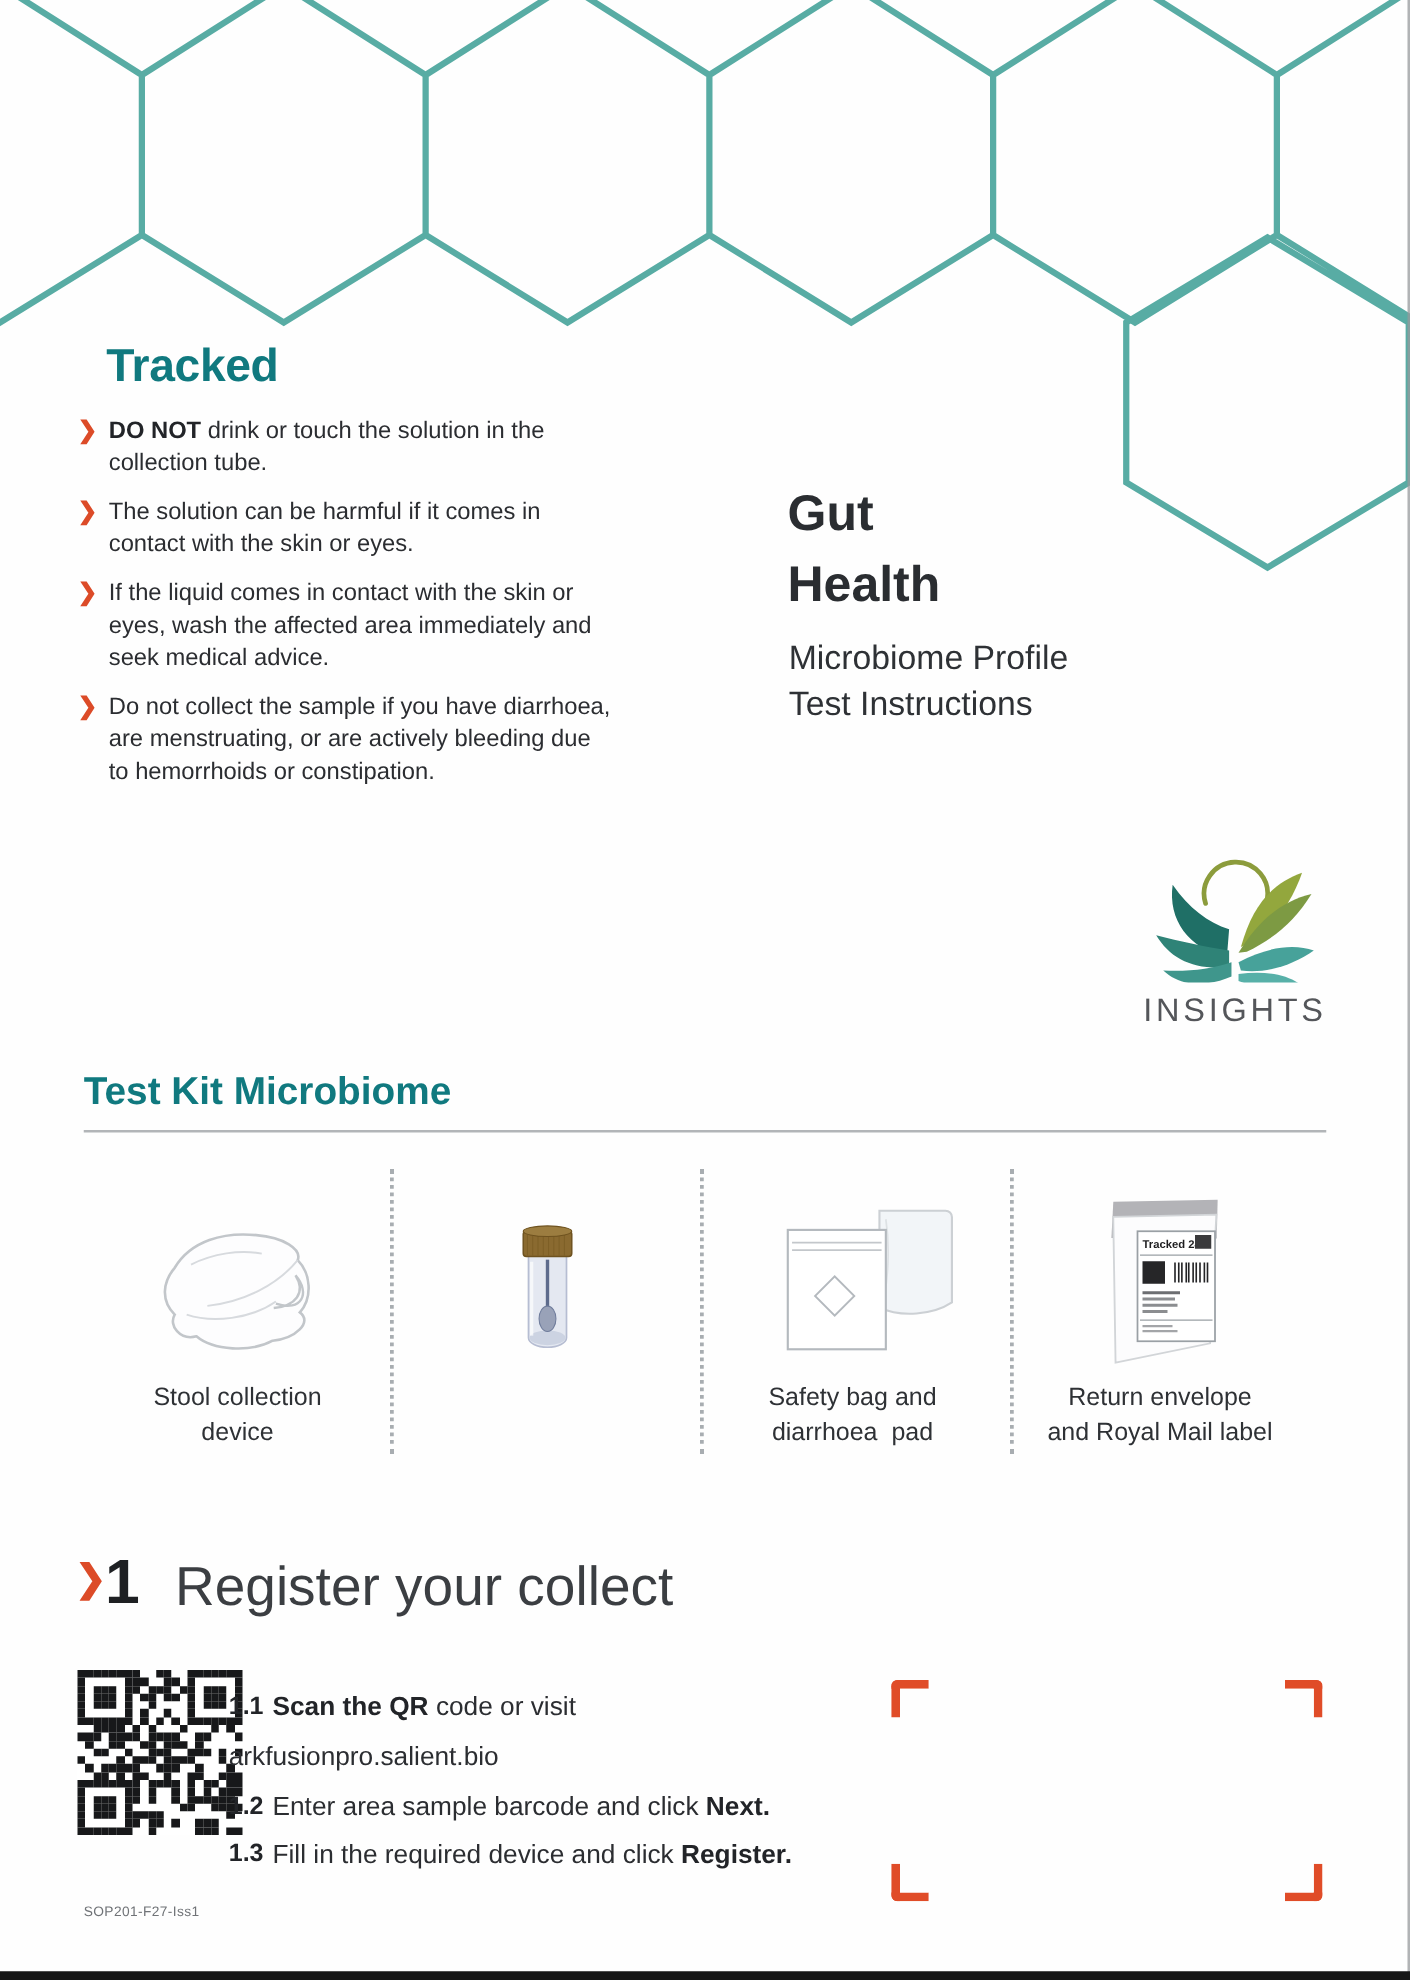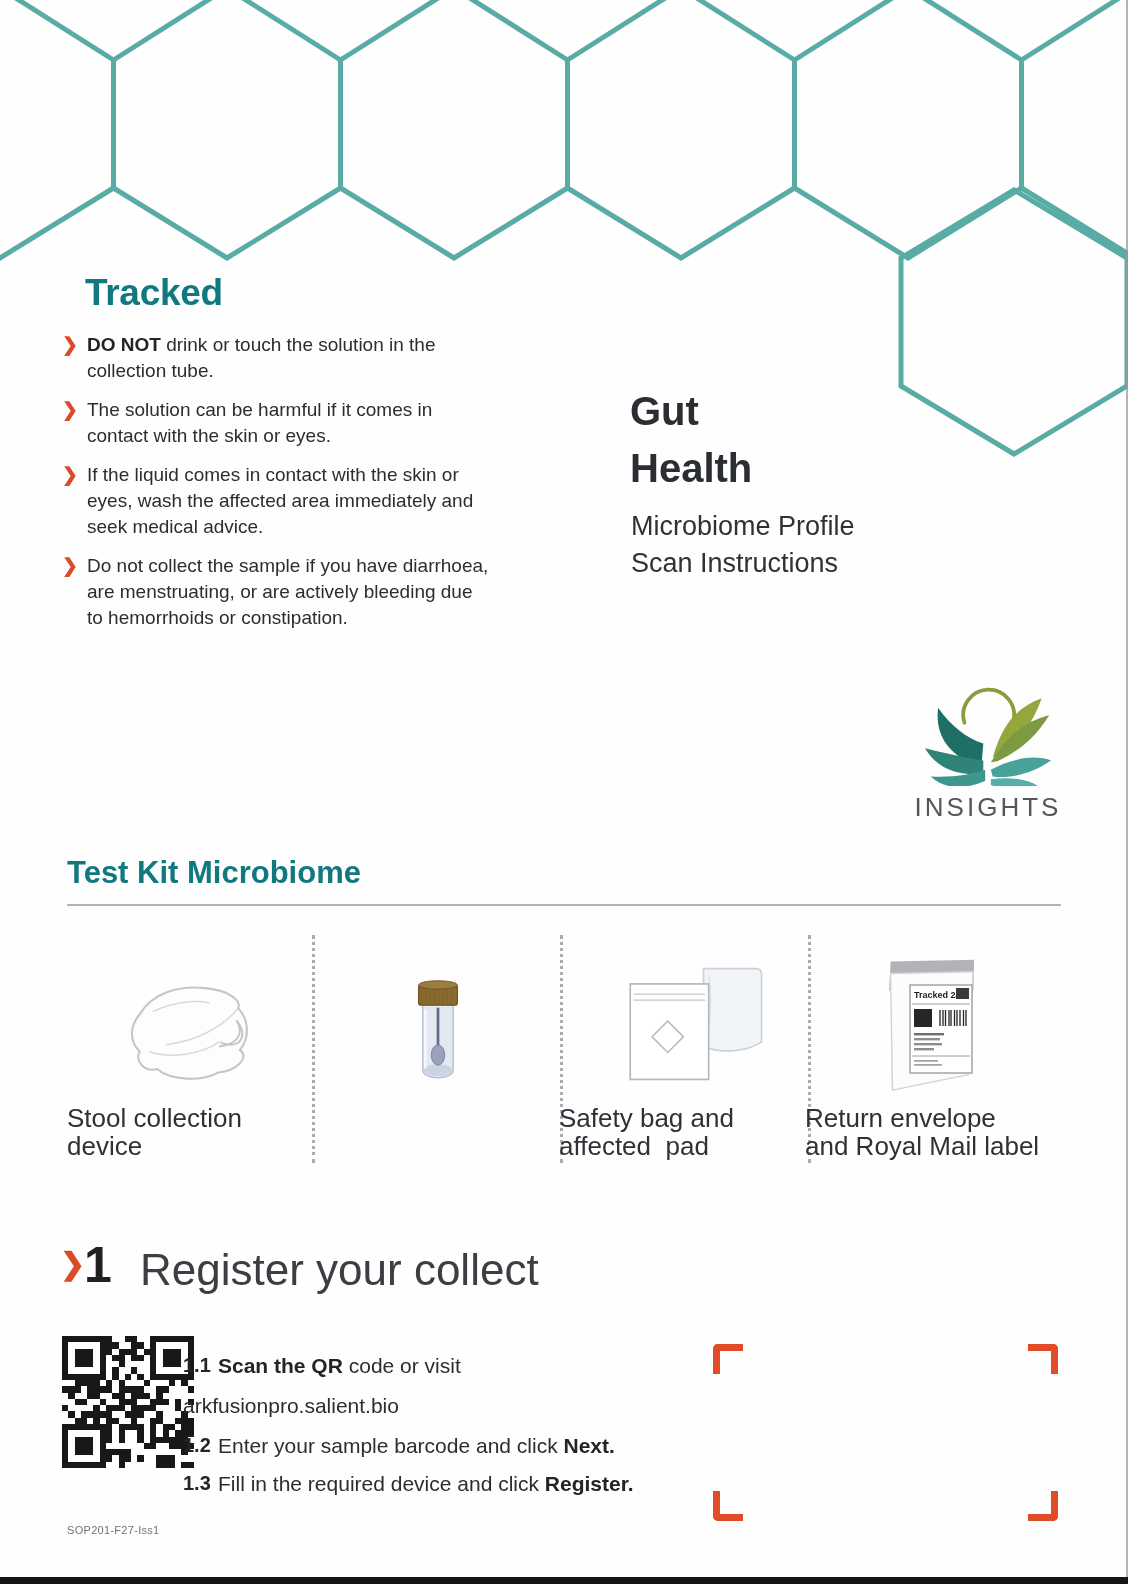--- a/index.html
+++ b/index.html
@@ -36,21 +36,21 @@
 
   
   .logo{left:903px;top:668px;width:170px;height:200px;text-align:center;}
   .logo .ark{font-size:46px;letter-spacing:5px;color:#54565a;line-height:46px;margin-top:2px;}
   .logo .insights{font-size:26px;letter-spacing:3px;color:#54565a;line-height:30px;margin-top:2px;}
 
   
   .comp-title{left:67px;top:855px;font-size:31px;font-weight:700;color:#10797f;}
   .comp-rule{left:67px;top:904px;width:994px;border-top:2px solid #b2b5b8;}
   .comp-sep{top:935px;height:228px;border-left:3px dotted #a8adb1;width:0;}
-  .comp-label{top:1104px;width:246px;text-align:left;font-size:26px;line-height:28px;color:#2e3135;}
+  .comp-label{top:1104px;width:246px;text-align:center;font-size:20px;line-height:28px;color:#2e3135;}
 
   
   .step-chev{left:60px;top:1247px;font-size:30px;font-weight:700;color:#dc4b28;line-height:34px;}
   .step-num{left:84px;top:1240px;font-size:50px;font-weight:700;color:#1e2023;line-height:50px;}
   .step-title{left:140px;top:1246px;font-size:44px;font-weight:400;color:#3b3e42;line-height:48px;}
 
   .qr{left:62px;top:1336px;width:132px;height:132px;display:grid;
       grid-template-rows:repeat(21,1fr);grid-template-columns:repeat(21,1fr);background:#fff;}
   .qr i{background:#17181a;}
   .qr i.off{background:transparent;}
@@ -107,21 +107,21 @@
     </div>
     <div class="warn-item">
       <span class="chev">❯</span>
       <p><b></b><span>Do not collect the sample if you have diarrhoea, are menstruating, or are actively bleeding due to hemorrhoids or constipation.</span></p>
     </div>
   </div>
 
   <div class="abs product-title pre">Gut
 Health</div>
   <div class="abs product-subtitle pre">Microbiome Profile
-Scan Instructions</div>
+Test Instructions</div>
 
   <div class="abs logo">
     <svg width="160" height="118" viewBox="0 0 170 125">
       <path d="M60,58 A27,27 0 1 1 112,56" fill="none" stroke="#8c9c3c" stroke-width="4" stroke-linecap="round"></path>
       <path d="M78,105 C45,95 28,72 32,42 C46,62 62,74 80,80 Z" fill="#1f6f66"></path>
       <path d="M80,112 C50,115 30,105 18,85 C38,90 60,95 80,98 Z" fill="#2f8377"></path>
       <path d="M82,120 C58,130 38,128 24,115 C45,116 65,114 82,108 Z" fill="#3f968c"></path>
       <path d="M90,95 C100,60 115,42 142,32 C133,58 118,78 96,92 Z" fill="#93a73d"></path>
       <path d="M88,100 C105,72 125,56 150,50 C136,73 118,88 95,99 Z" fill="#7d9a43"></path>
       <path d="M88,108 C112,95 135,92 152,98 C135,110 112,118 90,115 Z" fill="#47a29a"></path>
@@ -178,21 +178,21 @@
     <rect x="46" y="90" width="28" height="2.4" fill="#8b8d90"></rect>
     <rect x="46" y="95" width="20" height="2.4" fill="#8b8d90"></rect>
     <path d="M44,103 h58" stroke="#9aa0a5" stroke-width="1"></path>
     <rect x="46" y="107" width="24" height="1.8" fill="#a3a5a8"></rect>
     <rect x="46" y="111" width="28" height="1.8" fill="#a3a5a8"></rect>
   </svg>
 
   <div class="abs comp-label pre" style="left:67px;">Stool collection
 device</div>
   <div class="abs comp-label pre" style="left:559px;">Safety bag and
-affected  pad</div>
+diarrhoea  pad</div>
   <div class="abs comp-label pre" style="left:805px;">Return envelope
 and Royal Mail label</div>
 
   <div class="abs step-chev">❯</div>
   <div class="abs step-num">1</div>
   <div class="abs step-title">Register your collect</div>
 
   <div class="abs qr" id="qr">
       <i class="" style="grid-area:1/1"></i>
       <i class="" style="grid-area:1/2"></i>
@@ -639,21 +639,21 @@
 
   <div class="abs substep" style="left:183px;top:1352px;">
     <span class="num">1.1</span>
     <span class="txt"><b>Scan the QR</b><span> code or visit</span><b></b></span>
   </div>
   <div class="abs substep nonum" style="left:183px;top:1392px;">
     <span class="txt"><b></b><span>arkfusionpro.salient.bio</span><b></b></span>
   </div>
   <div class="abs substep" style="left:183px;top:1432px;">
     <span class="num">1.2</span>
-    <span class="txt"><b></b><span>Enter your sample barcode and click </span><b>Next.</b></span>
+    <span class="txt"><b></b><span>Enter area sample barcode and click </span><b>Next.</b></span>
   </div>
   <div class="abs substep" style="left:183px;top:1470px;">
     <span class="num">1.3</span>
     <span class="txt"><b></b><span>Fill in the required device and click </span><b>Register.</b></span>
   </div>
 
   <div class="abs bc-frame">
     <div class="corner tl"></div>
     <div class="corner tr"></div>
     <div class="corner bl"></div>

